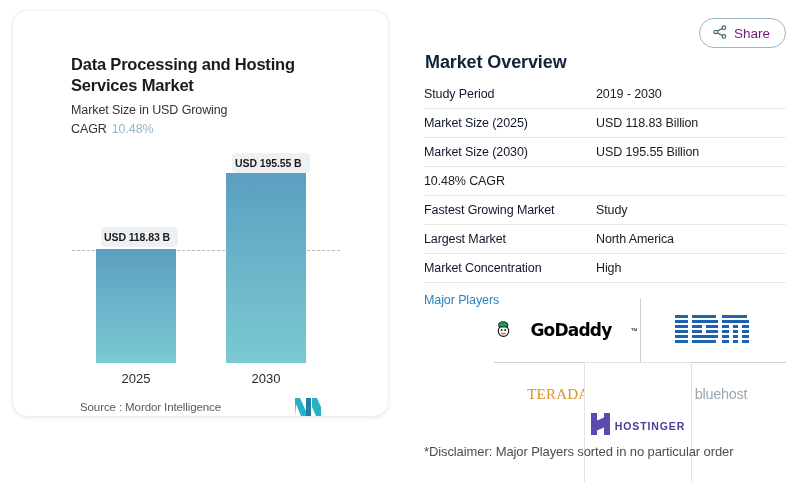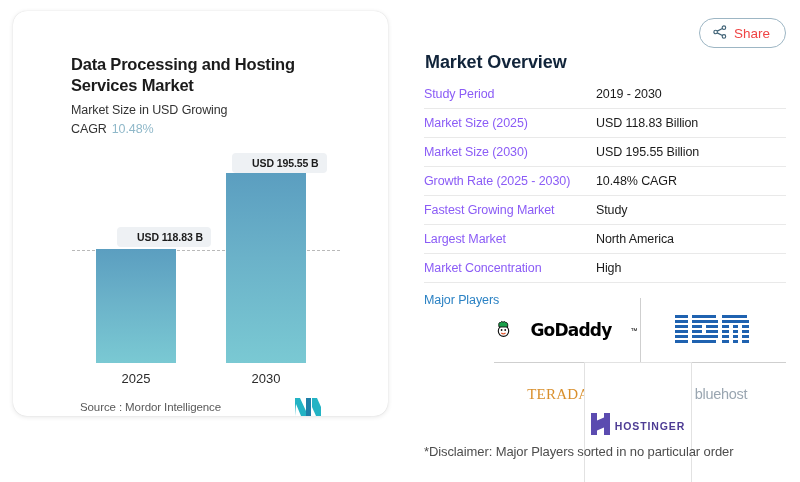--- a/index.html
+++ b/index.html
@@ -45,26 +45,26 @@
     position: absolute; bottom: 53px;
     background: linear-gradient(to bottom, #5b9ec0 0%, #6bb2c9 45%, #7ac9d3 100%);
   }
   .bar-2025 { left: 83px; width: 80px; height: 114px; }
   .bar-2030 { left: 213px; width: 80px; height: 190px; }
 
   .bar-label {
     position: absolute;
     background: #eef1f4;
     border-radius: 4px;
-    padding: 4px 8px 4px 20px;
+    padding: 4px 8px 4px 3px;
     font-size: 10.5px; font-weight: 700; color: #1b1b1b;
     white-space: nowrap;
     letter-spacing: -0.1px;
   }
-  .bar-label-2025 { left: 104px; top: 216px; }
+  .bar-label-2025 { left: 88px; top: 216px; }
   .bar-label-2030 { left: 219px; top: 142px; }
 
   .x-label {
     position: absolute; top: 360px;
     font-size: 13px; color: #2b2b2b; text-align: center; width: 80px;
   }
   .x-2025 { left: 83px; }
   .x-2030 { left: 213px; }
 
   .source-row {
@@ -72,39 +72,39 @@
     font-size: 11.5px; color: #5a5a5a; letter-spacing: -0.1px; margin-left: 6px;
   }
   .mi-logo { position: absolute; left: 282px; top: 387px; }
 
   
   .share-btn {
     position: absolute; right: 14px; top: 18px;
     display: flex; align-items: center; gap: 7px;
     height: 30px; padding: 0 15px 0 13px;
     border: 1px solid #9db6c4; border-radius: 16px;
-    background: #ffffff; color: #ef4444;
+    background: #ffffff; color: #701a75;
     font-size: 13.5px; font-family: "Liberation Sans", sans-serif;
     cursor: pointer;
   }
 
   .overview-title {
     position: absolute; left: 425px; top: 52px;
     font-size: 18px; font-weight: 700; color: #11243a; letter-spacing: -0.1px;
   }
 
   .table { position: absolute; left: 424px; top: 80px; width: 362px; }
   .row {
     display: flex; align-items: center;
     height: 29px;
     border-bottom: 1px solid #e9e9e9;
   }
   .row:last-child { border-bottom: 1px solid #e9e9e9; }
   .row .k {
-    width: 172px; font-size: 12.5px; color: #8b5cf6; letter-spacing: -0.1px;
+    width: 172px; font-size: 12.5px; color: #0f172a; letter-spacing: -0.1px;
   }
   .row .v {
     font-size: 12.5px; color: #1b1b1b; letter-spacing: -0.1px;
   }
 
   .players-label {
     position: absolute; left: 424px; top: 293px;
     font-size: 12.5px; color: #2b82c4; letter-spacing: -0.1px;
   }
 
@@ -214,21 +214,20 @@
     </div>
     <div class="row">
       <div class="k">Market Size (2025)</div>
       <div class="v">USD 118.83 Billion</div>
     </div>
     <div class="row">
       <div class="k">Market Size (2030)</div>
       <div class="v">USD 195.55 Billion</div>
     </div>
     <div class="row">
-      <div class="k">Growth Rate (2025 - 2030)</div>
       <div class="v">10.48% CAGR</div>
     </div>
     <div class="row">
       <div class="k">Fastest Growing Market</div>
       <div class="v">Study</div>
     </div>
     <div class="row">
       <div class="k">Largest Market</div>
       <div class="v">North America</div>
     </div>

